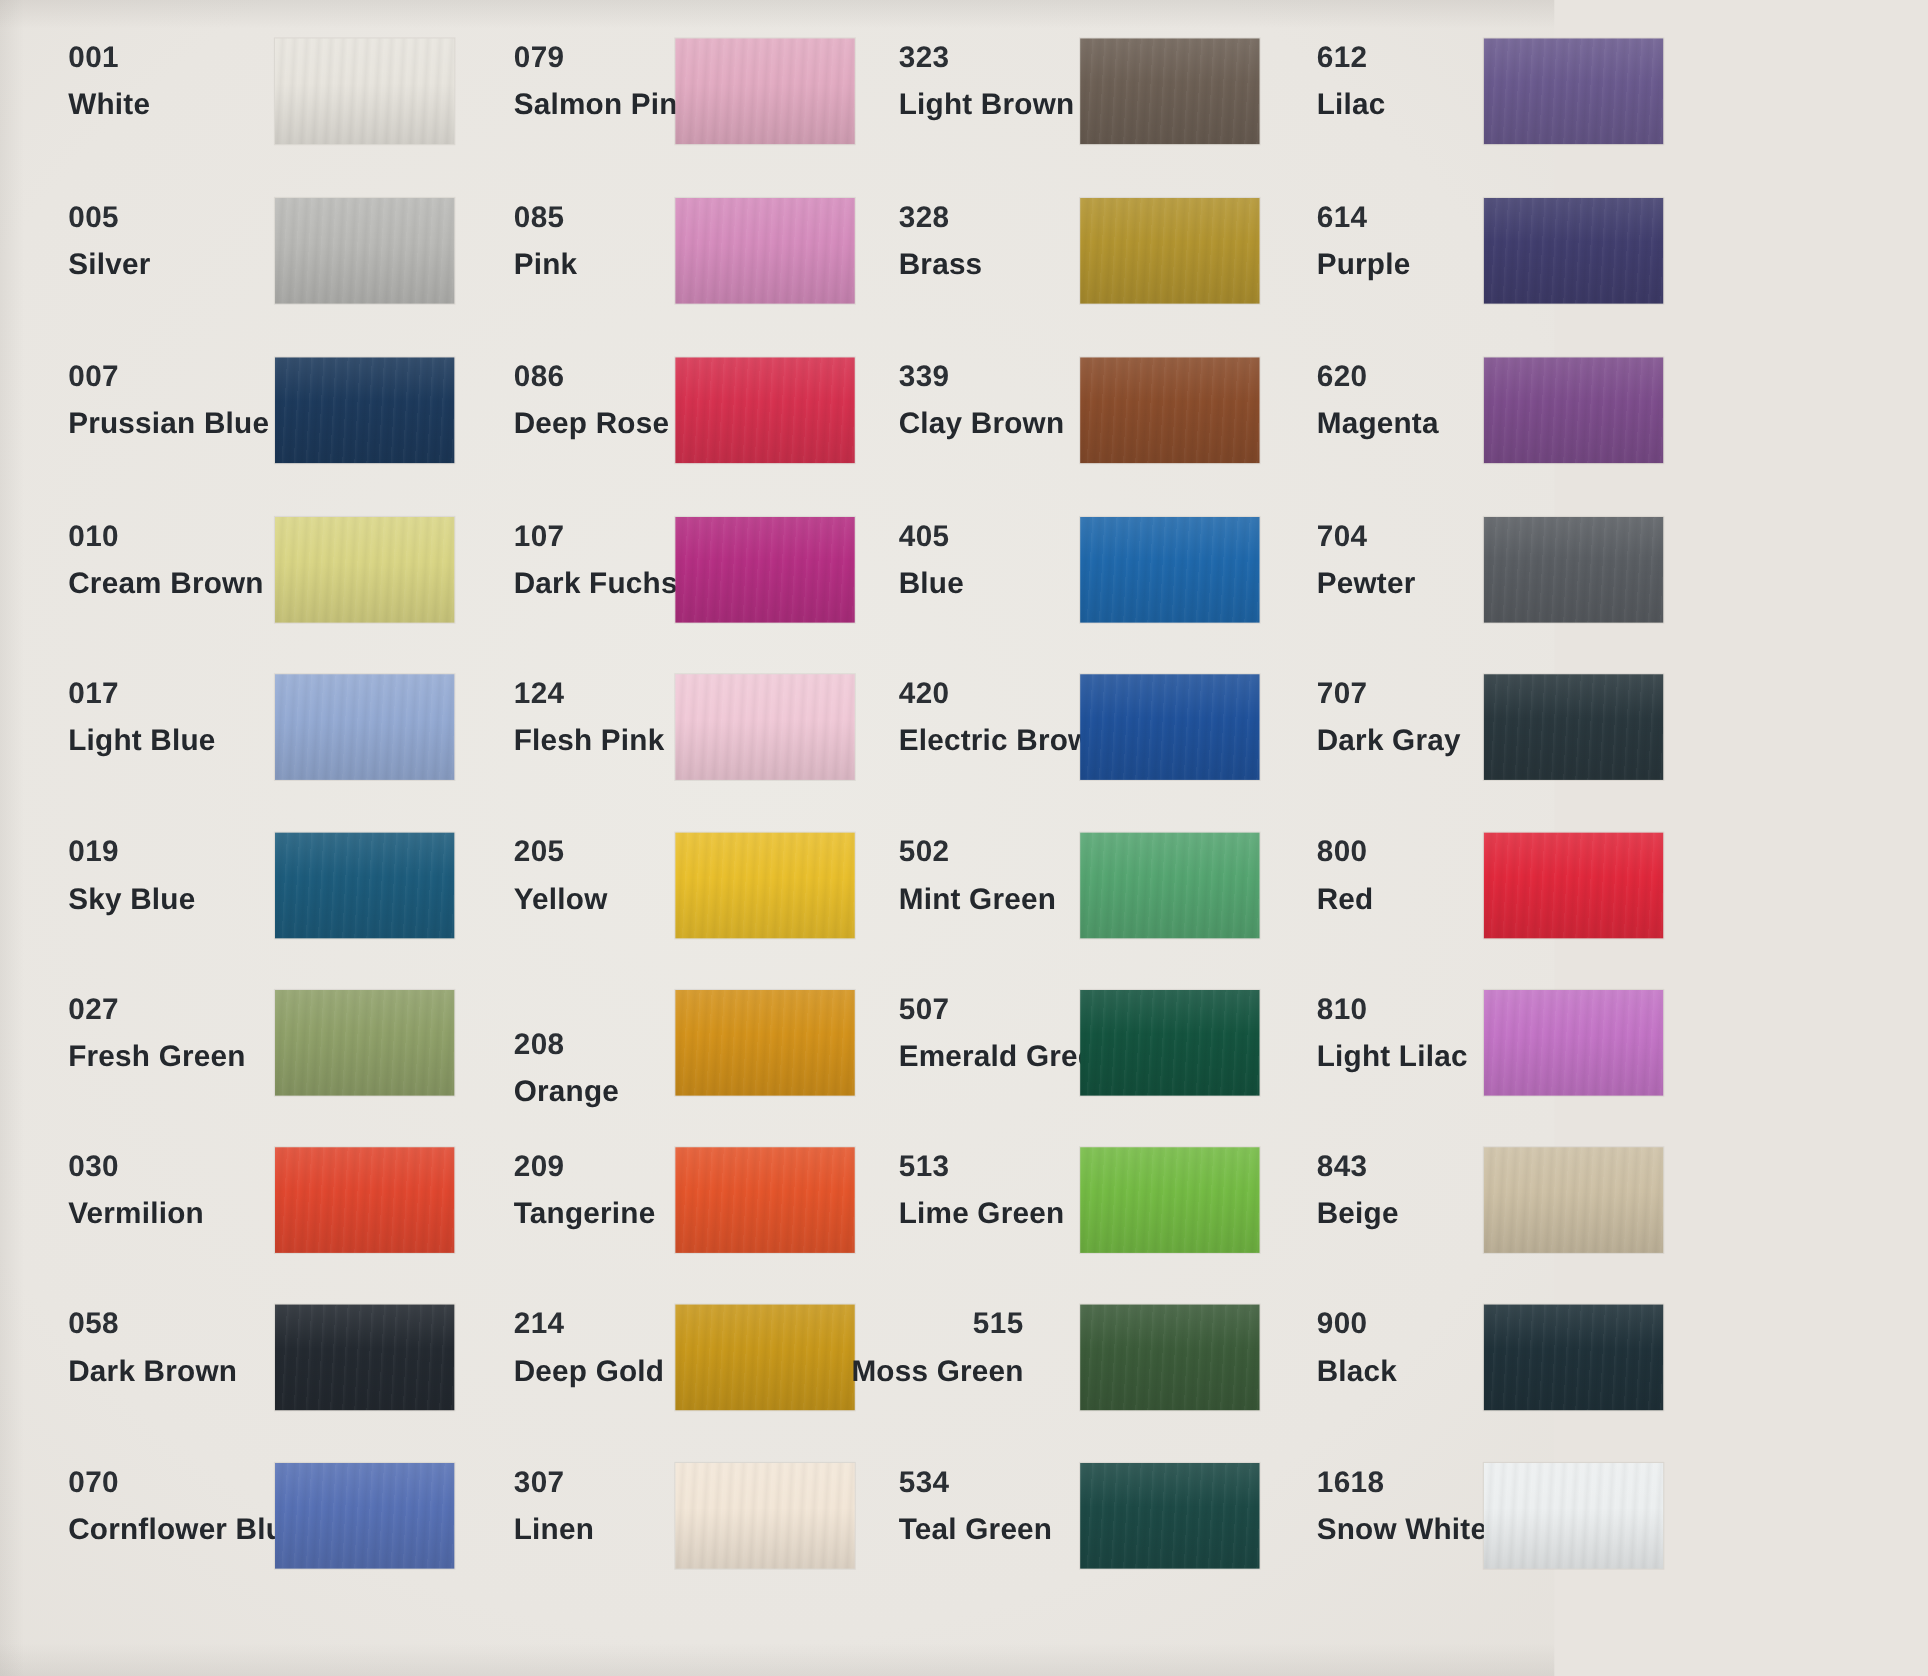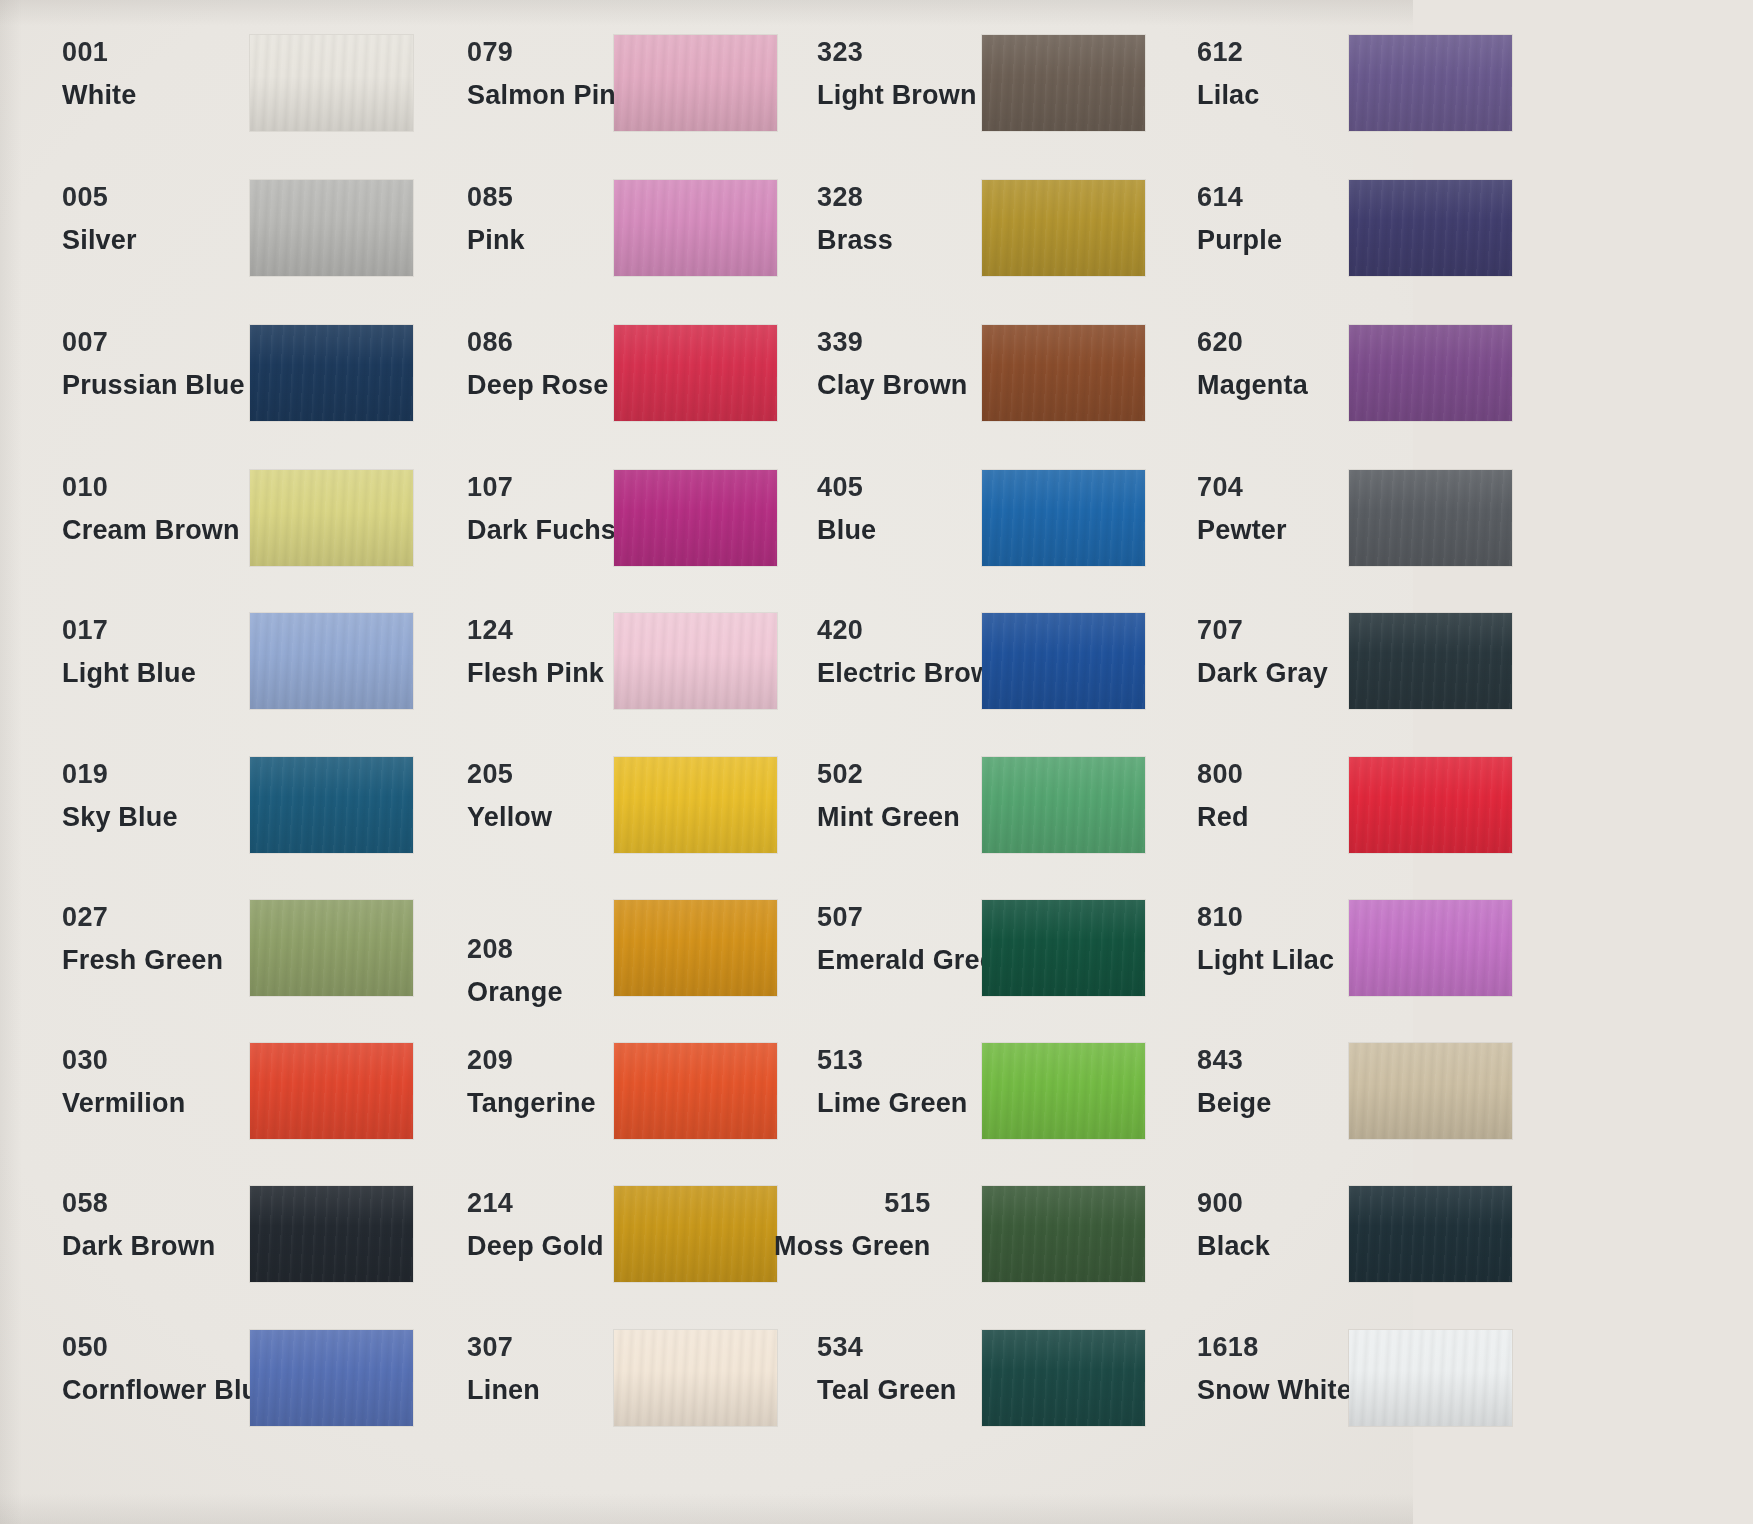--- a/index.html
+++ b/index.html
@@ -148,21 +148,21 @@
       <div class="swatch" style="left: 250px; top: 1043px; background: rgb(224, 71, 47);"></div>
       <div class="swatch-cell" style="left: 62px; top: 1190px;">
         <div class="labels">
           <div class="code">058</div>
           <div class="cname">Dark Brown</div>
         </div>
       </div>
       <div class="swatch" style="left: 250px; top: 1186px; background: rgb(36, 42, 49);"></div>
       <div class="swatch-cell" style="left: 62px; top: 1334px;">
         <div class="labels">
-          <div class="code">050</div>
+          <div class="code">070</div>
           <div class="cname">Cornflower Blue</div>
         </div>
       </div>
       <div class="swatch" style="left: 250px; top: 1330px; background: rgb(87, 113, 181);"></div>
       <div class="swatch-cell" style="left: 467px; top: 39px;">
         <div class="labels">
           <div class="code">079</div>
           <div class="cname">Salmon Pink</div>
         </div>
       </div>

